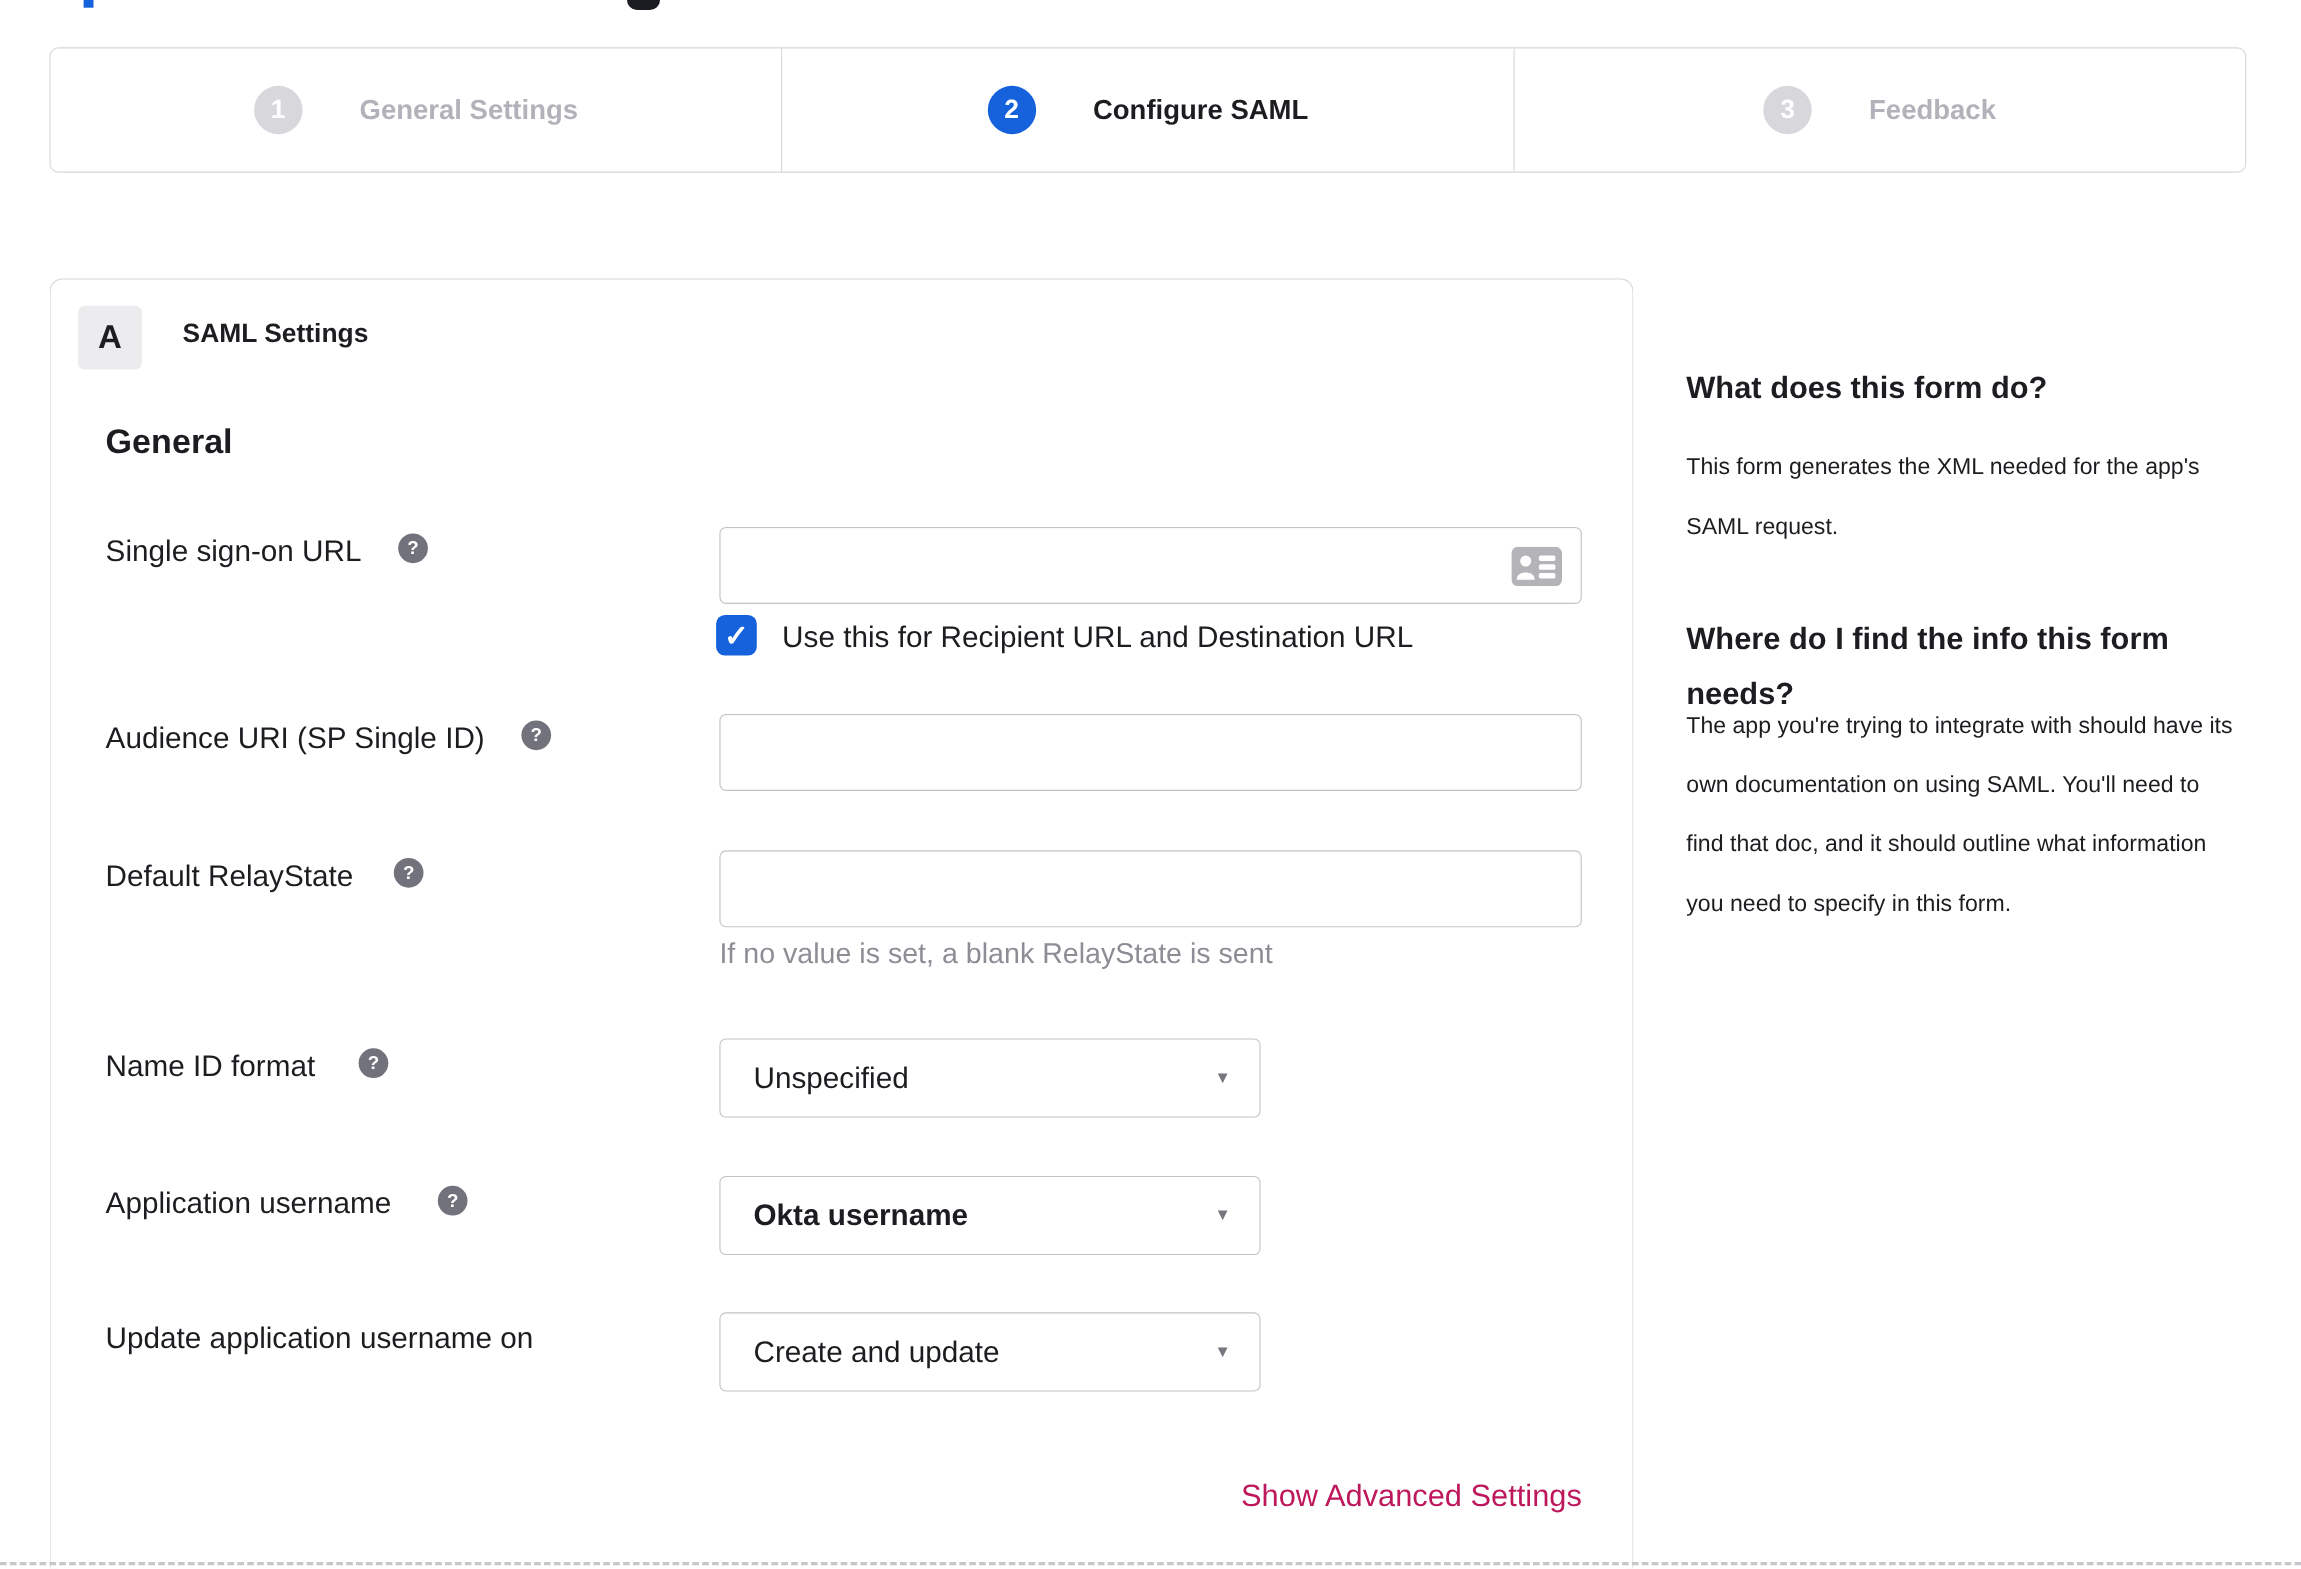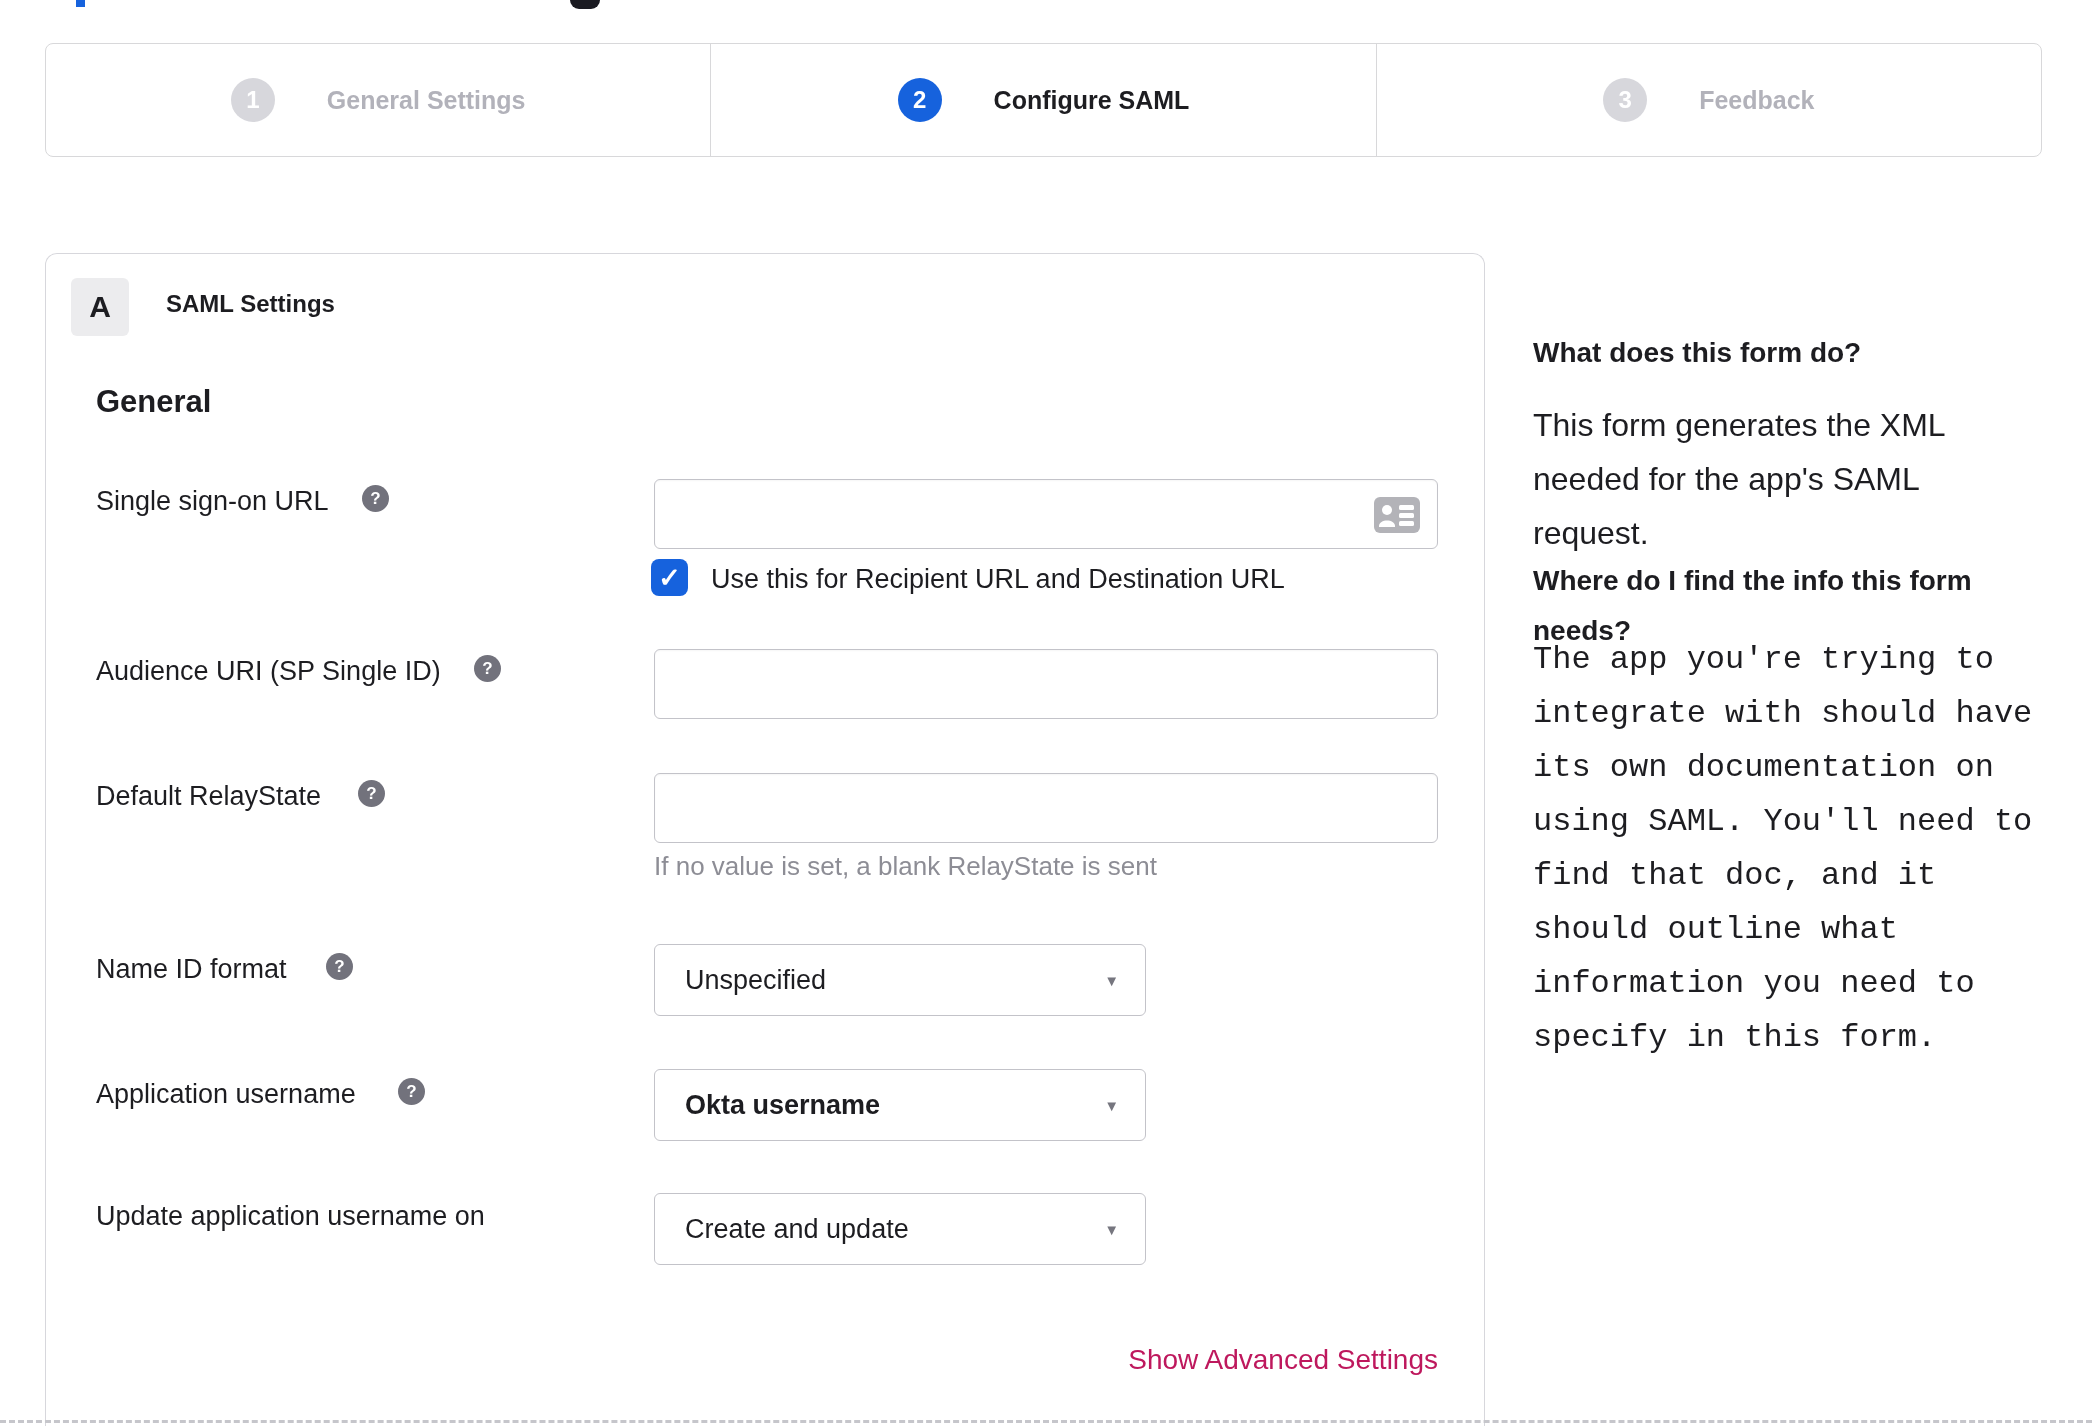--- a/index.html
+++ b/index.html
@@ -55,21 +55,21 @@
     background:#fff; display:flex; align-items:center; padding:0 60px 0 30px;
     font-size:27px; color:#1d1d21; cursor:pointer; position:absolute; }
   .select .caret { position:absolute; right:26px; top:50%; transform:translateY(-50%);
     font-size:15px; color:#76767f; }
 
   .advanced-link { left:608px; top:1090px; width:784px; text-align:right;
     font-size:28px; color:#be185d; cursor:pointer; }
 
   
   .sb-h { font-size:28px; font-weight:bold; line-height:50px; }
-  .sb-p { font-size:32px; line-height:54px; color:#1d1d21; }
+  .sb-p { font-size:21px; line-height:54px; color:#1d1d21; }
 
   
   .dashed-divider { left:0; top:1420px; width:2092px; height:0;
     border-top:3px dashed #c6c6cb; }
 </style>
 </head>
 <body>
 
 <div class="abs frag-blue"></div>
 <div class="abs frag-dark"></div>
@@ -138,15 +138,15 @@
     <span>Create and update</span>
     <span class="caret">▼</span>
   </div>
 
   <div class="abs advanced-link">Show Advanced Settings</div>
 </div>
 
 <div class="abs sb-h" style="left:1533px; top:328px; width:500px;">What does this form do?</div>
 <div class="abs sb-p" style="left:1533px; top:398px; width:478px;">This form generates the XML needed for the app's SAML request.</div>
 <div class="abs sb-h" style="left:1533px; top:556px; width:470px;">Where do I find the info this form needs?</div>
-<div class="abs sb-p" style="left:1533px; top:633px; width:505px;font-family:Liberation Mono, monospace;">The app you're trying to integrate with should have its own documentation on using SAML. You'll need to find that doc, and it should outline what information you need to specify in this form.</div>
+<div class="abs sb-p" style="left:1533px; top:633px; width:505px;">The app you're trying to integrate with should have its own documentation on using SAML. You'll need to find that doc, and it should outline what information you need to specify in this form.</div>
 
 <div class="abs dashed-divider"></div>
 
 </body></html>

